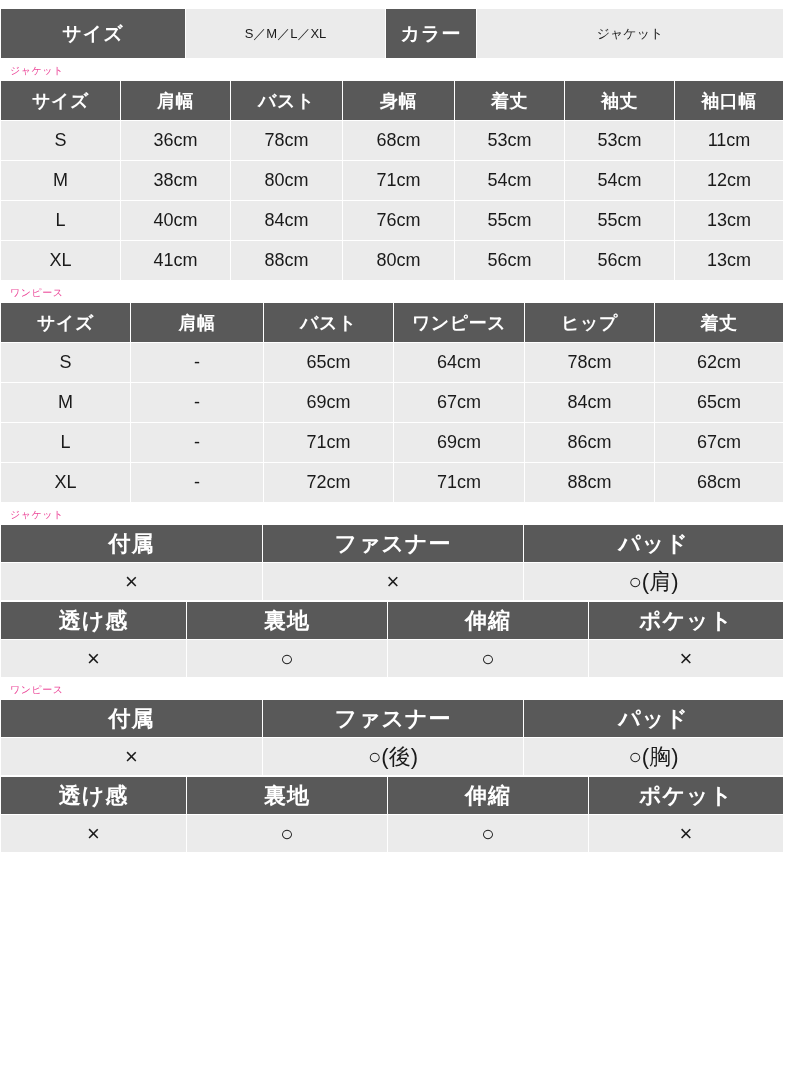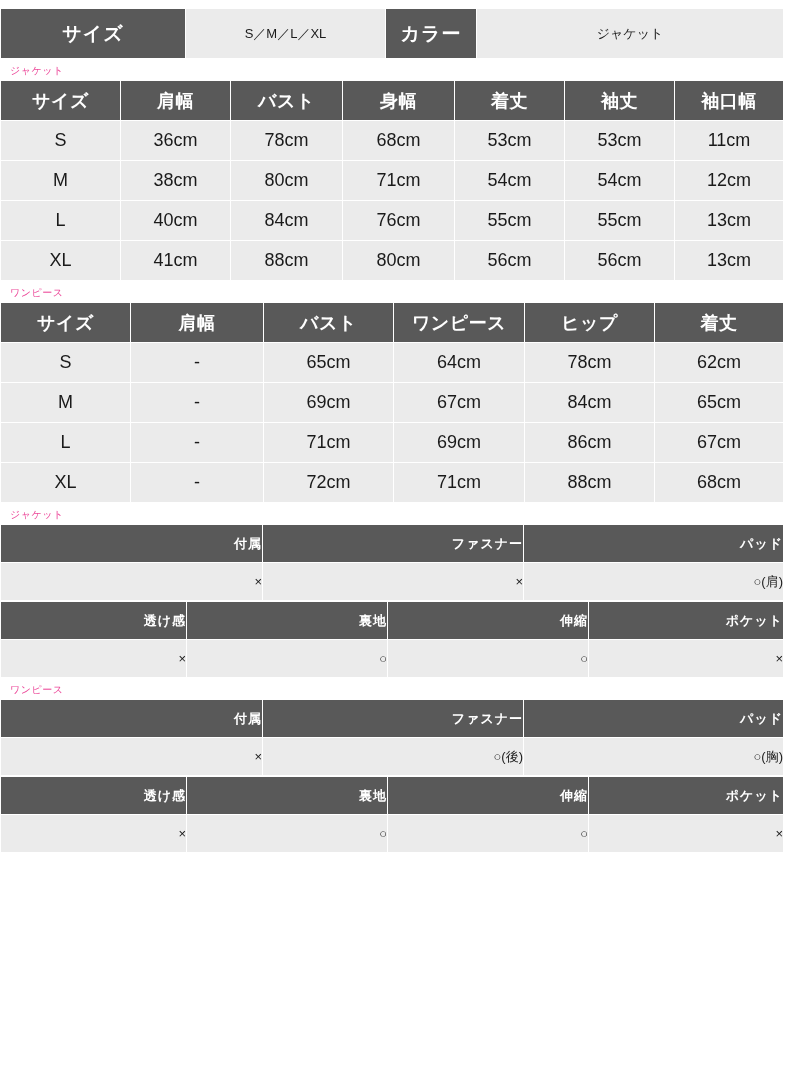--- a/index.html
+++ b/index.html
@@ -63,22 +63,21 @@
   .size-table td {
     height: 40px;
     font-size: 18px;
   }
   .size-table .hdr {
     font-size: 18px;
     letter-spacing: 0.5px;
   }
   .attr-table td {
     height: 38px;
-    font-size: 13px;
-    text-align: right;
+    font-size: 22px;
   }
   .sym { font-size: 17px; }
 </style>
 </head>
 <body>
 
 <div class="page">
 
   <table class="spec-table">
     <tbody>

